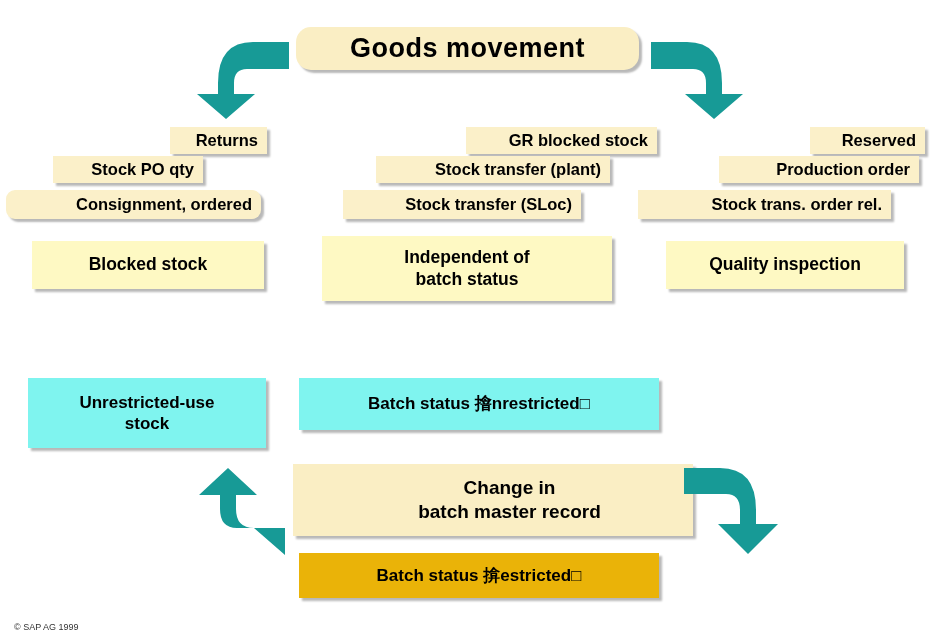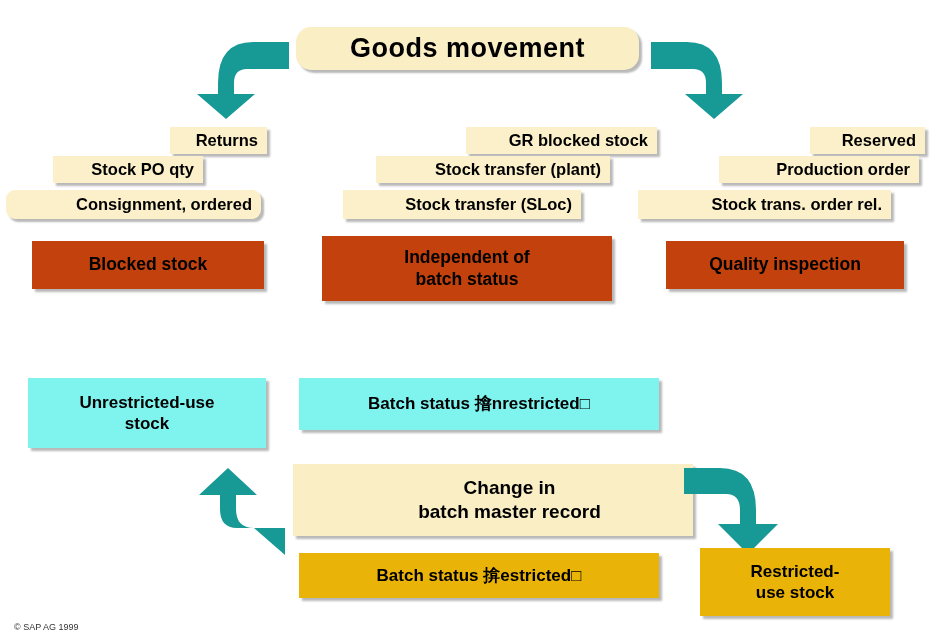--- a/index.html
+++ b/index.html
@@ -42,21 +42,21 @@
   
   .tag {
     background: #fbf0c9;
     font-size: 16.5px;
     font-weight: bold;
     padding: 0 9px;
     justify-content: flex-end;
   }
   
   .orange-box {
-    background: #c2410c;
+    background: #fef9c3;
     font-size: 17.5px;
     font-weight: bold;
   }
   
   .cyan-box {
     background: #7ff4ef;
     font-size: 17px;
     font-weight: bold;
   }
   
@@ -142,18 +142,16 @@
 batch master record</div>
 
   <div class="arrow" style="left:682px; top:462px;">
     <svg width="110" height="100" viewBox="0 0 110 100">
       <path d="M2 6 L2 32 L44 32 Q58 32 58 48 L58 62 L36 62 L66 92 L96 62 L74 62 L74 48 Q74 6 38 6 Z" fill="#179a96"></path>
     </svg>
   </div>
 
   <div class="box blue-box shadowed" style="left:299px; top:553px; width:360px; height:45px;">Batch status 揜estricted□</div>
 
-  <div class="box blue-box shadowed" style="left:700px; top:548px; width:190px; height:68px;">Restricted-
-use stock</div>
 
   <div class="footer">© SAP AG 1999</div>
 
 </div>
 
 </body></html>

